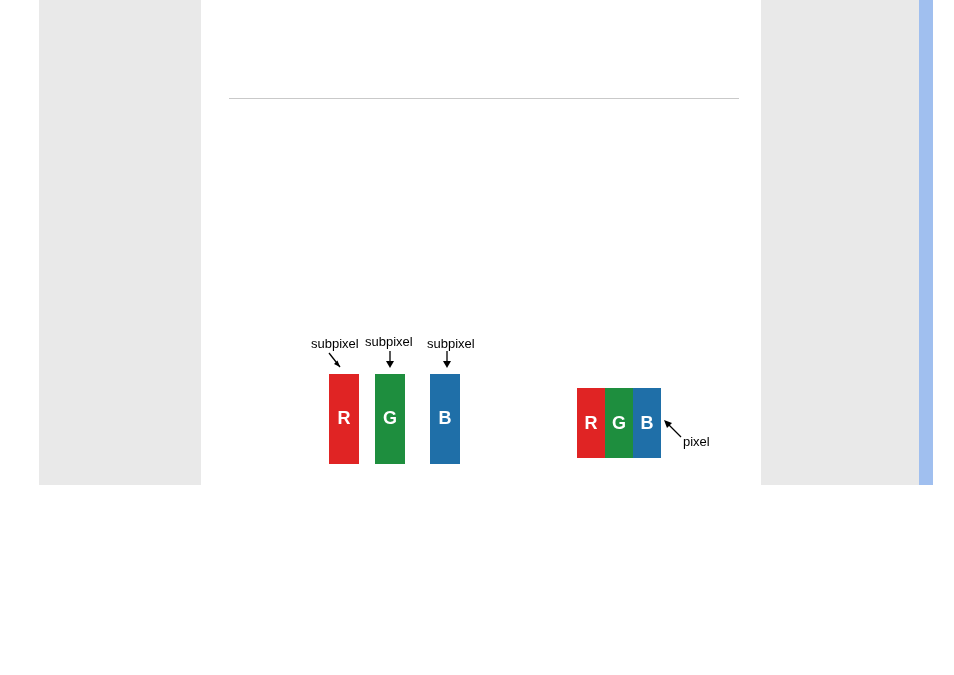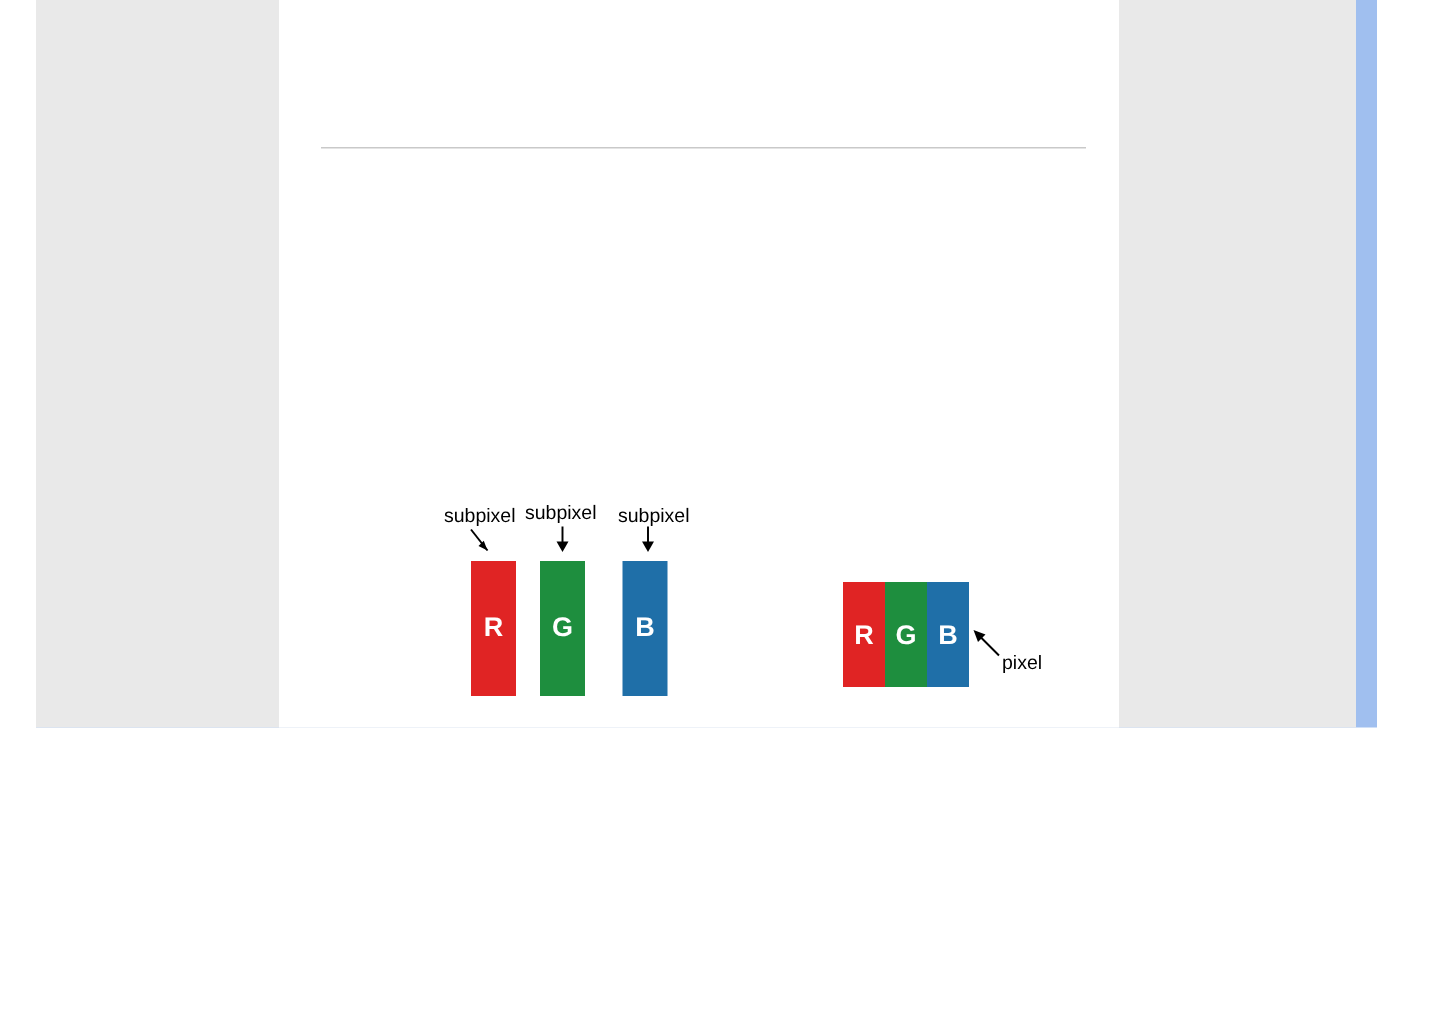--- a/index.html
+++ b/index.html
@@ -6,21 +6,21 @@
     body {
       width: 954px;
       height: 675px;
       background: #ffffff;
       font-family: Arial, Helvetica, sans-serif;
       overflow: hidden;
       position: relative;
     }
     .viewport {
       position: absolute;
-      left: 24px;
+      left: 39px;
       top: 0;
       width: 894px;
       height: 485px;
       background: #a0bfef;
       overflow: hidden;
       text-decoration: underline;
     }
     .paper-bg {
       position: absolute;
       left: 0;

